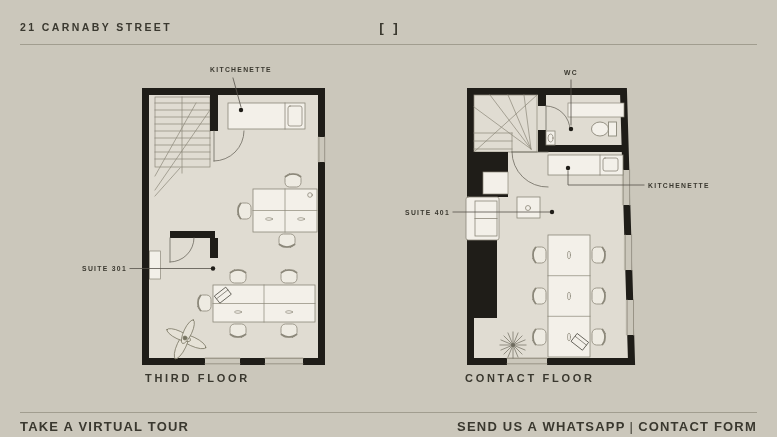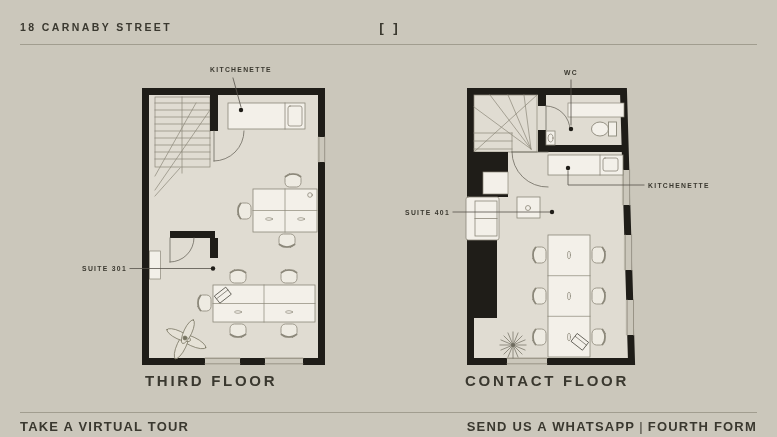--- a/index.html
+++ b/index.html
@@ -19,21 +19,21 @@
     font-size:13.5px;font-weight:600;letter-spacing:3px;color:#3a382f;
     background:none;border:none;cursor:pointer;padding:2px;
     font-family:"Liberation Sans", sans-serif;
   }
   .rule{position:absolute;left:20px;width:737px;height:1px;background:#a19d8f;}
   .rule.top{top:44px;}
   .rule.bottom{top:412px;}
   
   .floor-caption{
     position:absolute;top:372px;
-    font-size:15px;font-weight:600;letter-spacing:2.7px;color:#3a382f;
+    font-size:11px;font-weight:600;letter-spacing:2.7px;color:#3a382f;
   }
   .cap-third{left:145px;}
   .cap-fourth{left:465px;}
   
   .footer-link{
     position:absolute;top:419px;
     font-size:13px;font-weight:700;letter-spacing:1.2px;color:#3a382f;
     text-decoration:none;cursor:pointer;
   }
   .ft-left{left:20px;}
@@ -46,21 +46,21 @@
   .plan text{
     font-family:"Liberation Sans", sans-serif;
     font-size:6.8px;font-weight:700;letter-spacing:1.3px;fill:#3a382f;
   }
 </style>
 </head>
 <body>
 
 <div class="page">
 
-  <div class="title">18 CARNABY STREET</div>
+  <div class="title">21 CARNABY STREET</div>
   <button class="fullscreen-btn">[ ]</button>
   <div class="rule top"></div>
 
   <svg class="plan plan-third" width="290" height="320" viewBox="0 0 290 320">
     <g stroke-linecap="square">
 
       <rect x="85.5" y="36.5" width="176" height="270" fill="#e0dcd2" stroke="#1f1d18" stroke-width="7"></rect>
 
       <g>
         <rect x="145" y="302" width="35" height="9" fill="#cbc7bb"></rect>
@@ -273,16 +273,16 @@
         <line x1="53" y1="157" x2="152" y2="157" stroke="#55524a" stroke-width="0.8"></line>
         <circle cx="152" cy="157" r="2.2" fill="#1f1d18"></circle>
       </g>
     </g>
   </svg>
   <div class="floor-caption cap-fourth">CONTACT FLOOR</div>
 
   <div class="rule bottom"></div>
   <a class="footer-link ft-left">TAKE A VIRTUAL TOUR</a>
   <div class="footer-link ft-right">
-    <a style="text-decoration:none;color:inherit;cursor:pointer;">SEND US A WHATSAPP</a><span class="sep">|</span><a style="text-decoration:none;color:inherit;cursor:pointer;">FOURTH FORM</a>
+    <a style="text-decoration:none;color:inherit;cursor:pointer;">SEND US A WHATSAPP</a><span class="sep">|</span><a style="text-decoration:none;color:inherit;cursor:pointer;">CONTACT FORM</a>
   </div>
 
 </div>
 
 </body></html>

